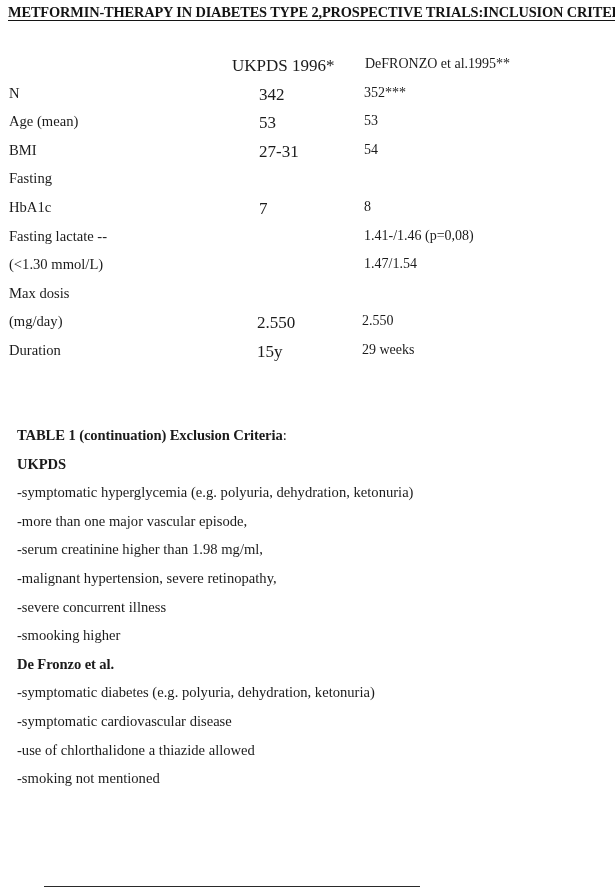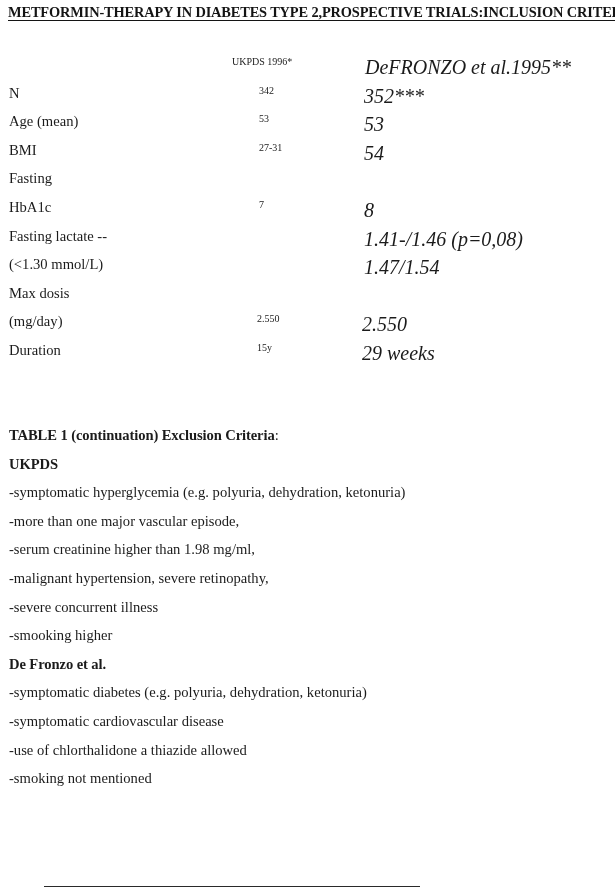--- a/index.html
+++ b/index.html
@@ -55,40 +55,39 @@
     position: absolute;
     left: 9px;
     top: 0;
     font-size: 14.6px;
     white-space: nowrap;
   }
   .c-v1 {
     position: absolute;
     left: 259px;
     top: 0;
-    font-size: 10px;
+    font-size: 17px;
     white-space: nowrap;
   }
   .c-v2 {
     position: absolute;
     left: 364px;
     top: 0;
-    font-size: 20px;
-    white-space: nowrap;
-    font-style: italic;
+    font-size: 14px;
+    white-space: nowrap;
   }
   .head-row .c-v1 { left: 232px; }
   .head-row .c-v2 { left: 365px; }
   .indent-v .c-v1 { left: 257px; }
   .indent-v .c-v2 { left: 362px; }
 
   
   .excl-block {
     position: absolute;
-    left: 0;
+    left: 8px;
     top: 427px;
     width: 598px;
   }
   .eline {
     position: relative;
     height: 28.6px;
     width: 615px;
   }
   .eline > span {
     position: absolute;

